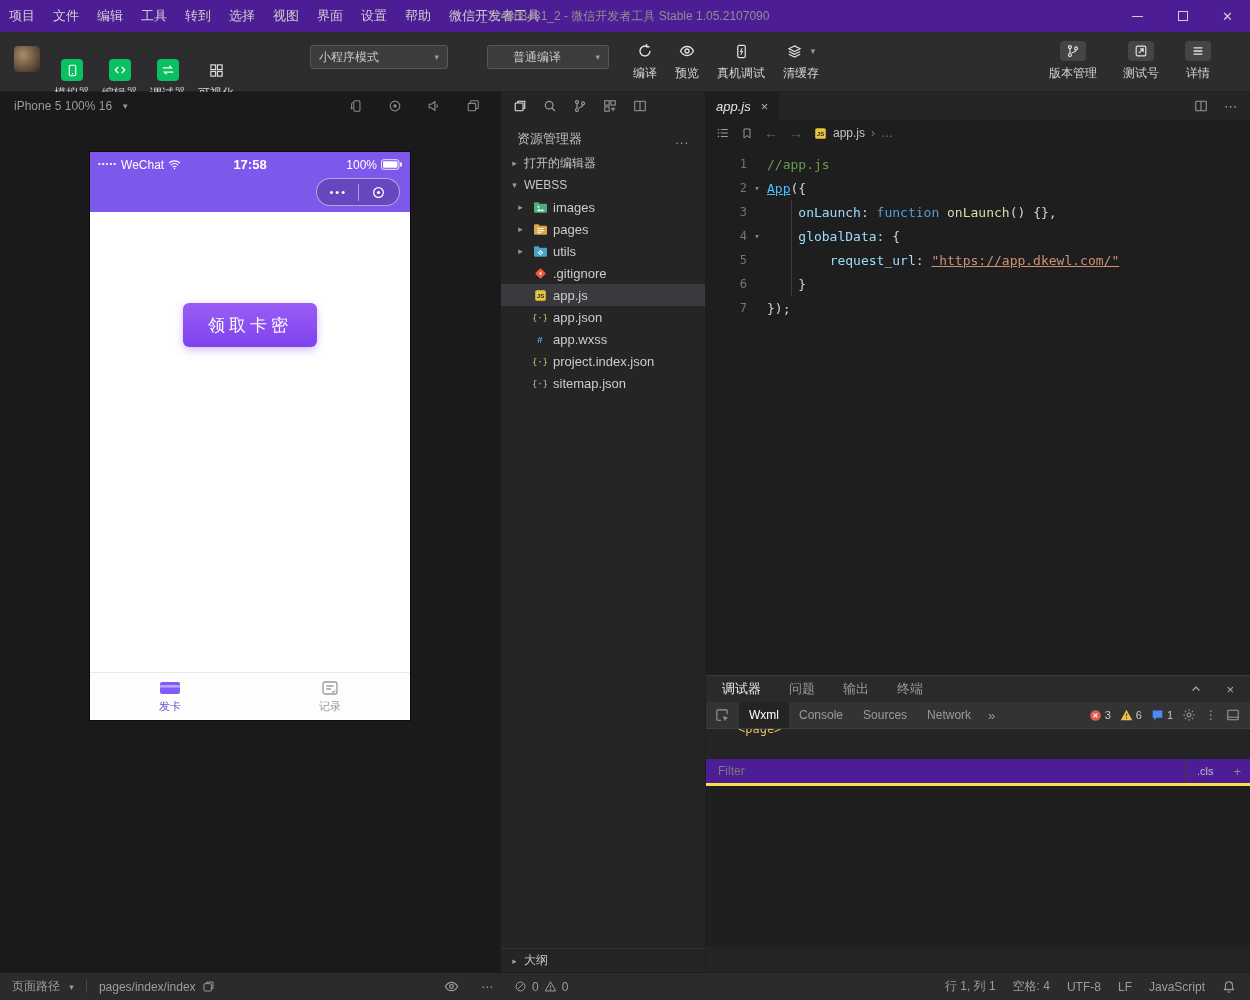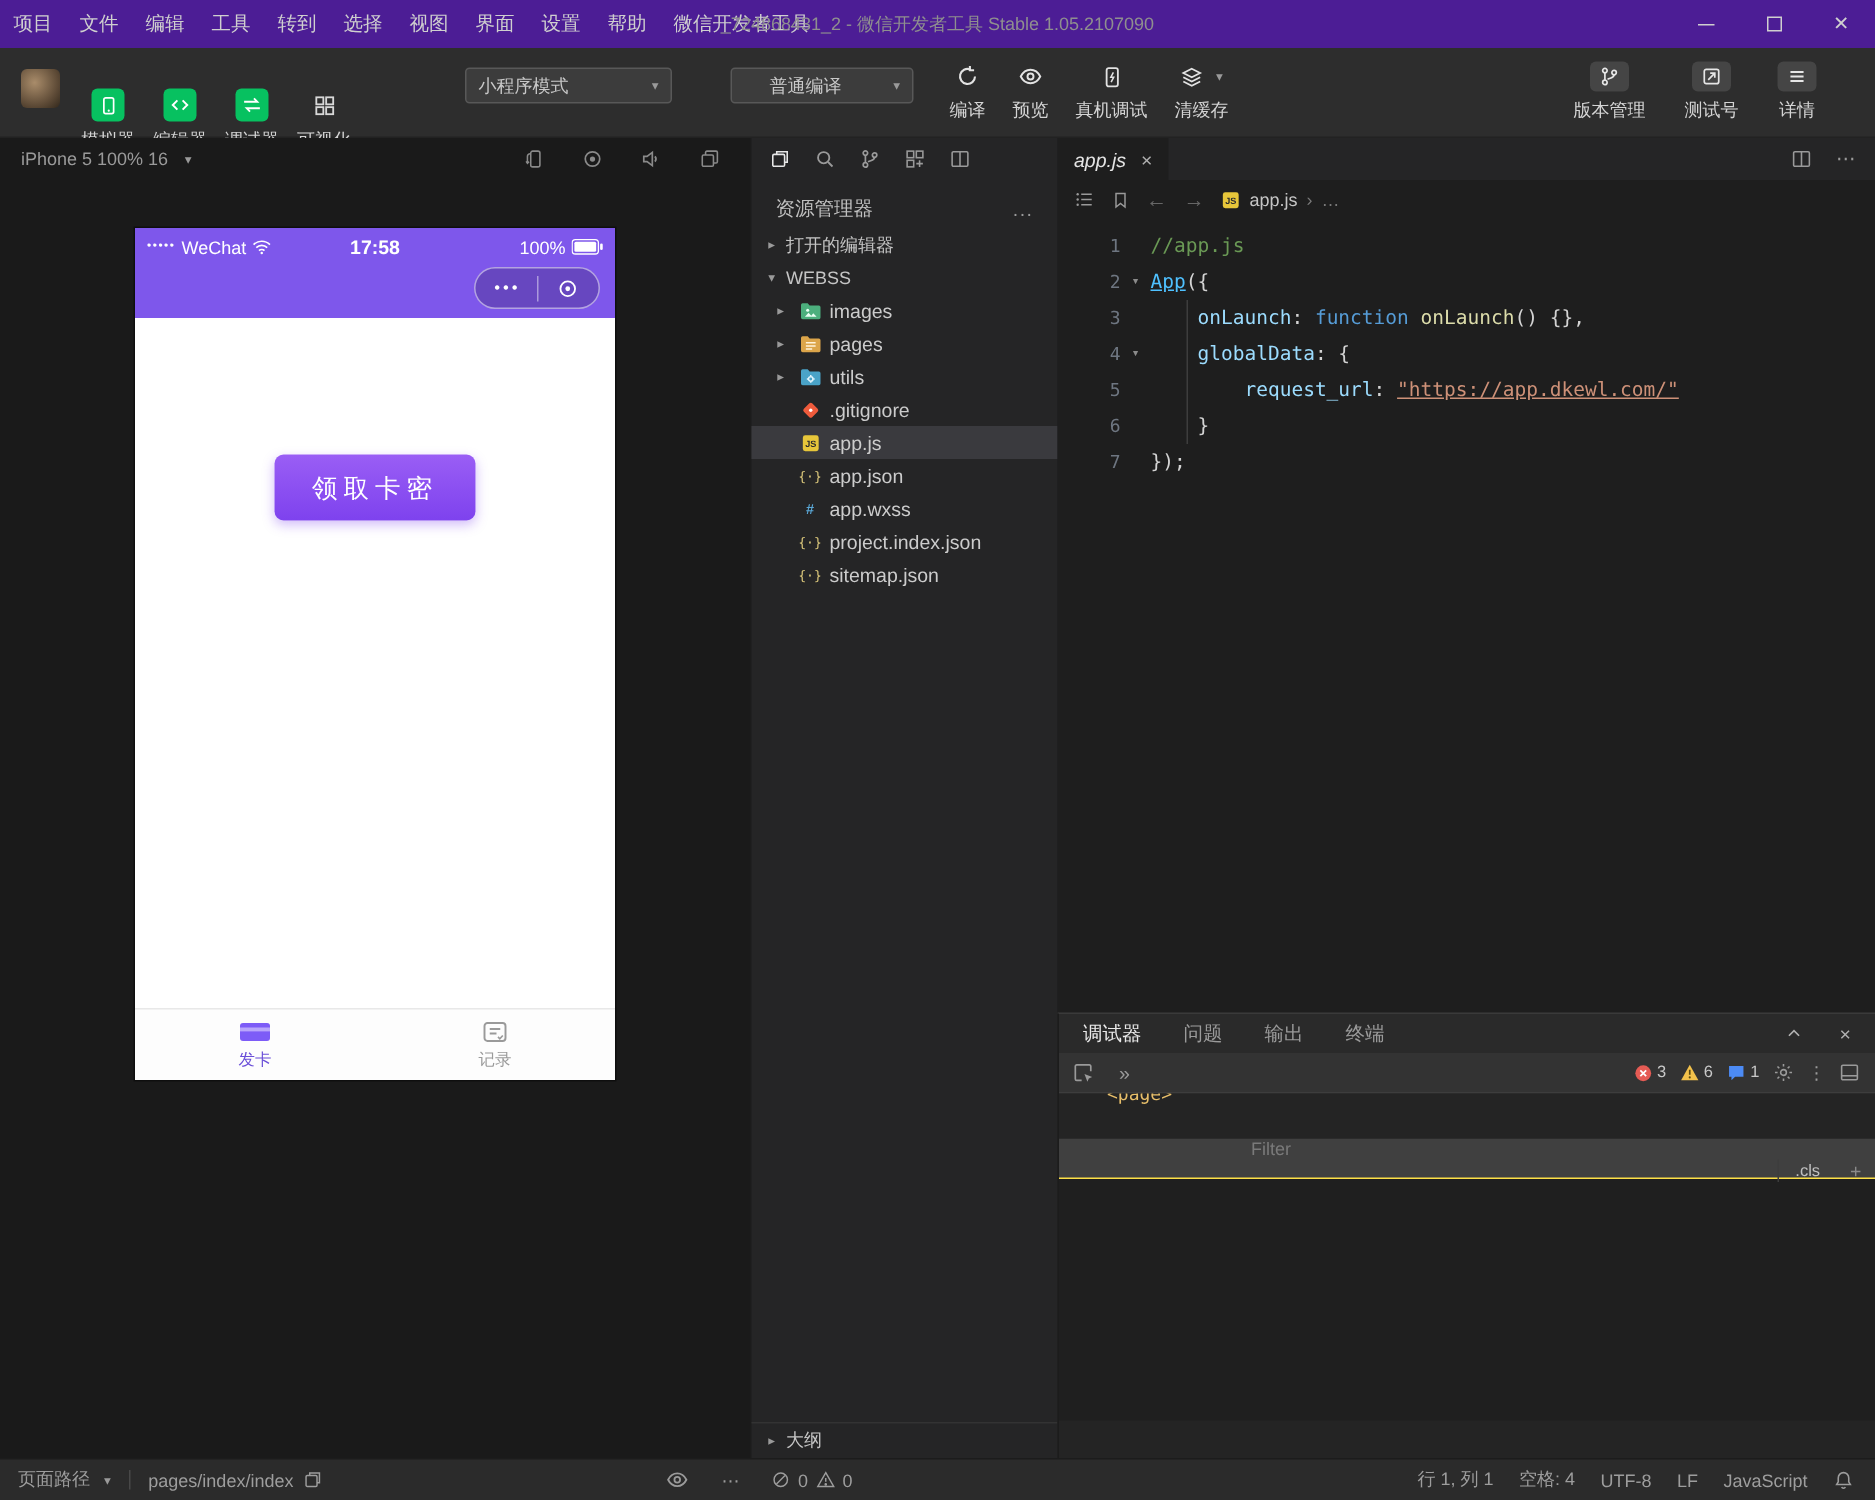--- a/index.html
+++ b/index.html
@@ -108,21 +108,21 @@
 .dtab{padding:0 10px;display:flex;align-items:center;color:#9a9a9a;cursor:default;}
 .dtab.active{color:#fff;background:#242424;}
 #devtools-overflow{color:#9a9a9a;padding:0 7px;font-size:13px;}
 #devtools-right{margin-left:auto;display:flex;align-items:center;gap:9px;padding-right:10px;color:#9a9a9a;}
 .badge{display:flex;align-items:center;gap:3px;font-size:11px;color:#c8c8c8;}
 #elements-sliver{height:30px;overflow:hidden;position:relative;background:#242424;font-family:"DejaVu Sans Mono","Liberation Mono",monospace;font-size:12px;}
 #element-fragment{position:absolute;top:-7px;left:32px;color:#e8bf6a;}
 #style-tabs-row{height:26px;background:#2a2a2a;border-top:1px solid #3d3d3d;border-bottom:1px solid #3d3d3d;display:flex;align-items:center;padding-left:8px;}
 #style-tabs{display:flex;font-size:12px;}
 .stab{padding:0 11px;color:#9a9a9a;cursor:default;} .stab.active{color:#fff;}
-#filter-row{height:27px;background:#404040;border-bottom:1px solid #fde047;display:flex;align-items:center;padding-left:12px;flex-direction:column;}
+#filter-row{height:27px;background:#4c1d95;border-bottom:3px solid #fde047;display:flex;align-items:center;padding-left:12px;}
 #filter-input{background:transparent;border:none;outline:none;color:#ccc;font-size:12px;width:300px;font-family:inherit;}
 #filter-input::placeholder{color:#7a7a7a;}
 #cls-area{margin-left:auto;display:flex;align-items:center;height:100%;}
 #cls-button{border-left:1px solid #3d3d3d;height:100%;display:flex;align-items:center;padding:0 11px;color:#c0c0c0;font-size:11px;}
 #plus-button{padding:0 9px;color:#8a8a8a;font-size:13px;}
 #debug-content{height:161px;background:#1f1f1f;}
 
 
 #statusbar{position:absolute;left:0;top:972px;width:1250px;height:28px;background:#2b2b2b;border-top:1px solid #1c1c1c;display:flex;align-items:center;font-size:12px;color:#9d9d9d;}
 #pagepath-area{display:flex;align-items:center;padding-left:12px;gap:6px;}
@@ -638,20 +638,26 @@
       <span>×</span>
     </div>
   </div>
   <div id="devtools-bar">
     <span id="inspect-wrap" class="icn">
         <svg width="15" height="15" viewBox="0 0 16 16" fill="none" stroke="currentColor" stroke-width="1.2">
           <path d="M13 6.5V3a1 1 0 0 0-1-1H3a1 1 0 0 0-1 1v9a1 1 0 0 0 1 1h3.5"></path>
           <path d="m8.5 8.5 5.5 2.2-2.4 1-1 2.4Z" fill="currentColor" stroke="none"></path>
         </svg>
       </span>
+    <div id="devtools-tabs">
+        <div class="dtab active">Wxml</div>
+        <div class="dtab">Console</div>
+        <div class="dtab">Sources</div>
+        <div class="dtab">Network</div>
+      </div>
     <span id="devtools-overflow">»</span>
     <div id="devtools-right">
       <span class="badge">
         <span class="icn">
             <svg width="13" height="13" viewBox="0 0 16 16">
               <circle cx="8" cy="8" r="6.5" fill="#e55b54"></circle>
               <path d="m5.6 5.6 4.8 4.8M10.4 5.6l-4.8 4.8" stroke="#fff" stroke-width="1.4"></path>
             </svg>
           </span>
         <span>3</span>

